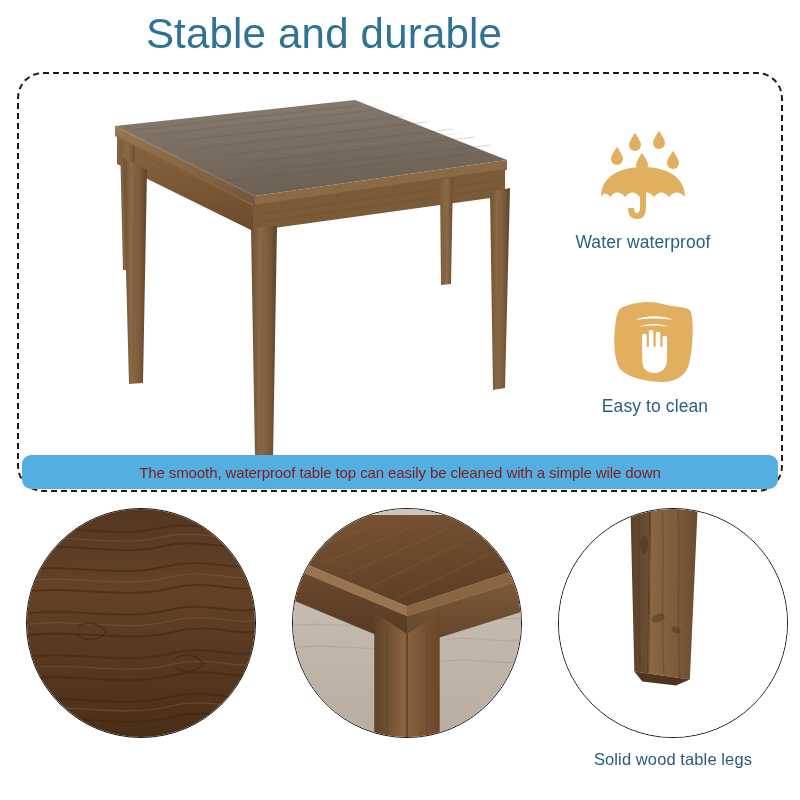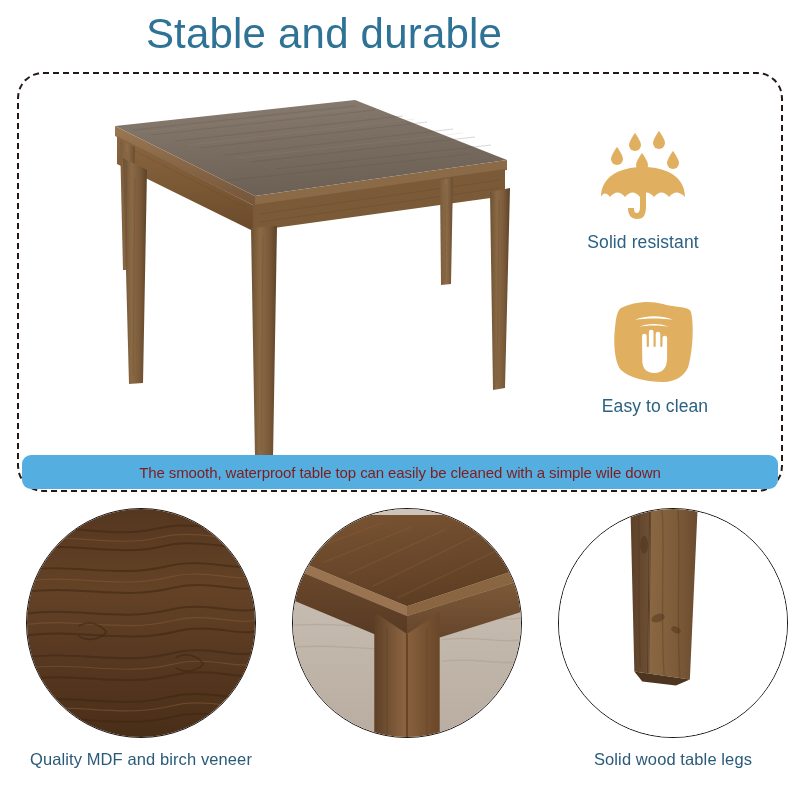--- a/index.html
+++ b/index.html
@@ -239,21 +239,21 @@
         <path d="M14,76 C14,56 32,46 56,46 C80,46 98,56 98,76
                  C92,70 87,70 82,76 C77,70 72,70 67,76
                  C62,70 57,70 53,76 C48,70 43,70 38,76
                  C33,70 28,70 23,76 C19,71 16,72 14,76 Z"></path>
 
         <path d="M53,50 h6 v38 h-6 Z"></path>
         <path d="M53,84 h6 c0,10 -2,14 -9,14 c-6,0 -9,-4 -9,-11 h6 c0,4 1,5 3,5 c2,0 3,-2 3,-8 Z"></path>
       </g>
     </svg>
   </div>
-  <div class="benefit-label">Solid resistant</div>
+  <div class="benefit-label">Water waterproof</div>
 </div>
 
 <div class="benefit" id="benefit-clean">
   <div class="benefit-icon">
     <svg width="100" height="92" viewBox="0 0 100 92" xmlns="http://www.w3.org/2000/svg">
 
       <path d="M16,10 C28,4 44,2 58,6 C72,10 84,8 86,14
                C89,26 88,50 84,66 C82,76 72,84 58,84
                C42,84 24,80 16,72 C10,66 8,46 10,30 C11,20 12,13 16,10 Z" fill="#E0B060"></path>
 
@@ -312,21 +312,20 @@
           <path d="M-5,203 C46,195 94,211 144,199 C184,189 212,205 235,197"></path>
         </g>
 
         <g fill="none" stroke="#3d2410" stroke-width="1.6" opacity="0.5">
           <path d="M52,118 C62,112 74,116 80,124 C74,132 60,134 52,128"></path>
           <path d="M150,150 C160,144 172,148 178,156 C172,164 158,166 150,160"></path>
         </g>
         <rect width="230" height="230" fill="#2b1a0c" opacity="0.10"></rect>
       </svg>
     </div>
-    <div class="detail-caption">Quality MDF and birch veneer</div>
   </div>
 
   <div class="detail-cell" id="detail-cell-1">
     <div class="detail-circle">
       <svg viewBox="0 0 230 230" xmlns="http://www.w3.org/2000/svg">
         <defs>
           <linearGradient id="floorGrad" x1="0" y1="0" x2="0" y2="1">
             <stop offset="0%" stop-color="#cfc5ba"></stop>
             <stop offset="100%" stop-color="#b9ada1"></stop>
           </linearGradient>

